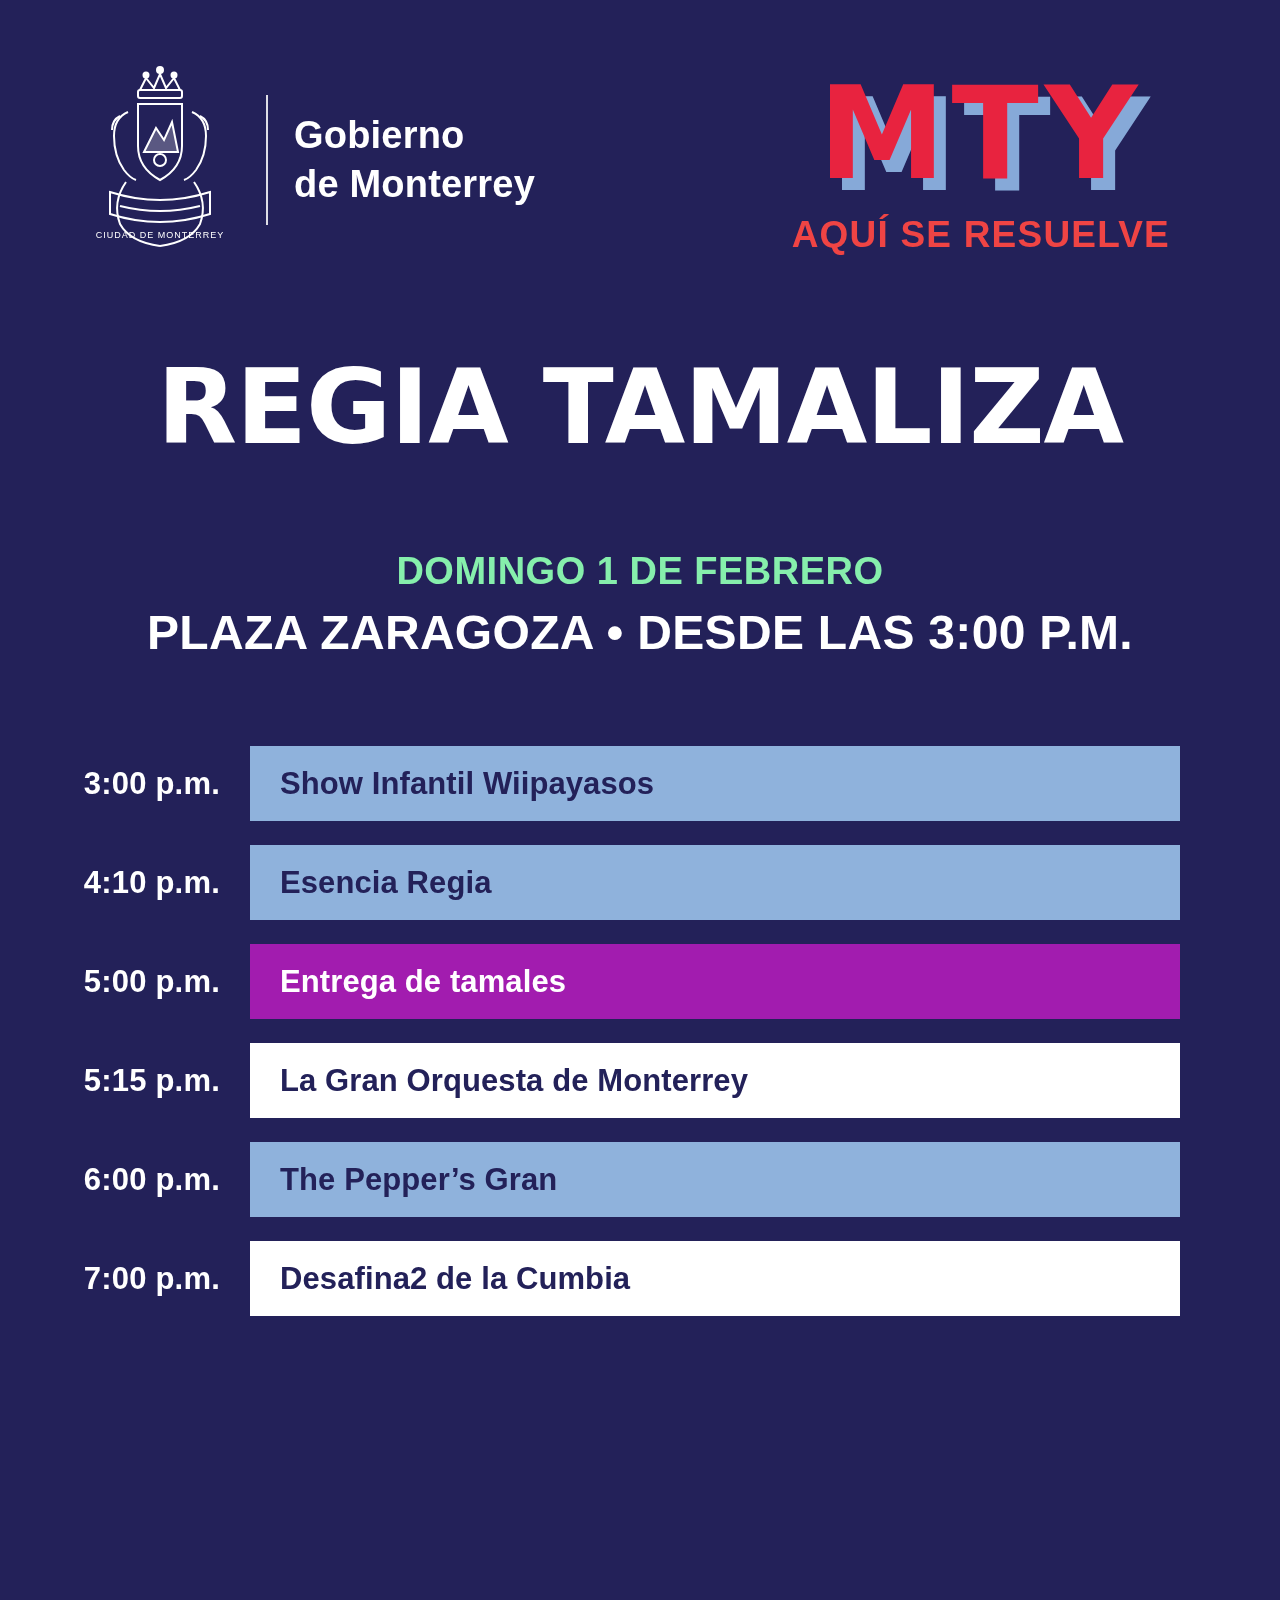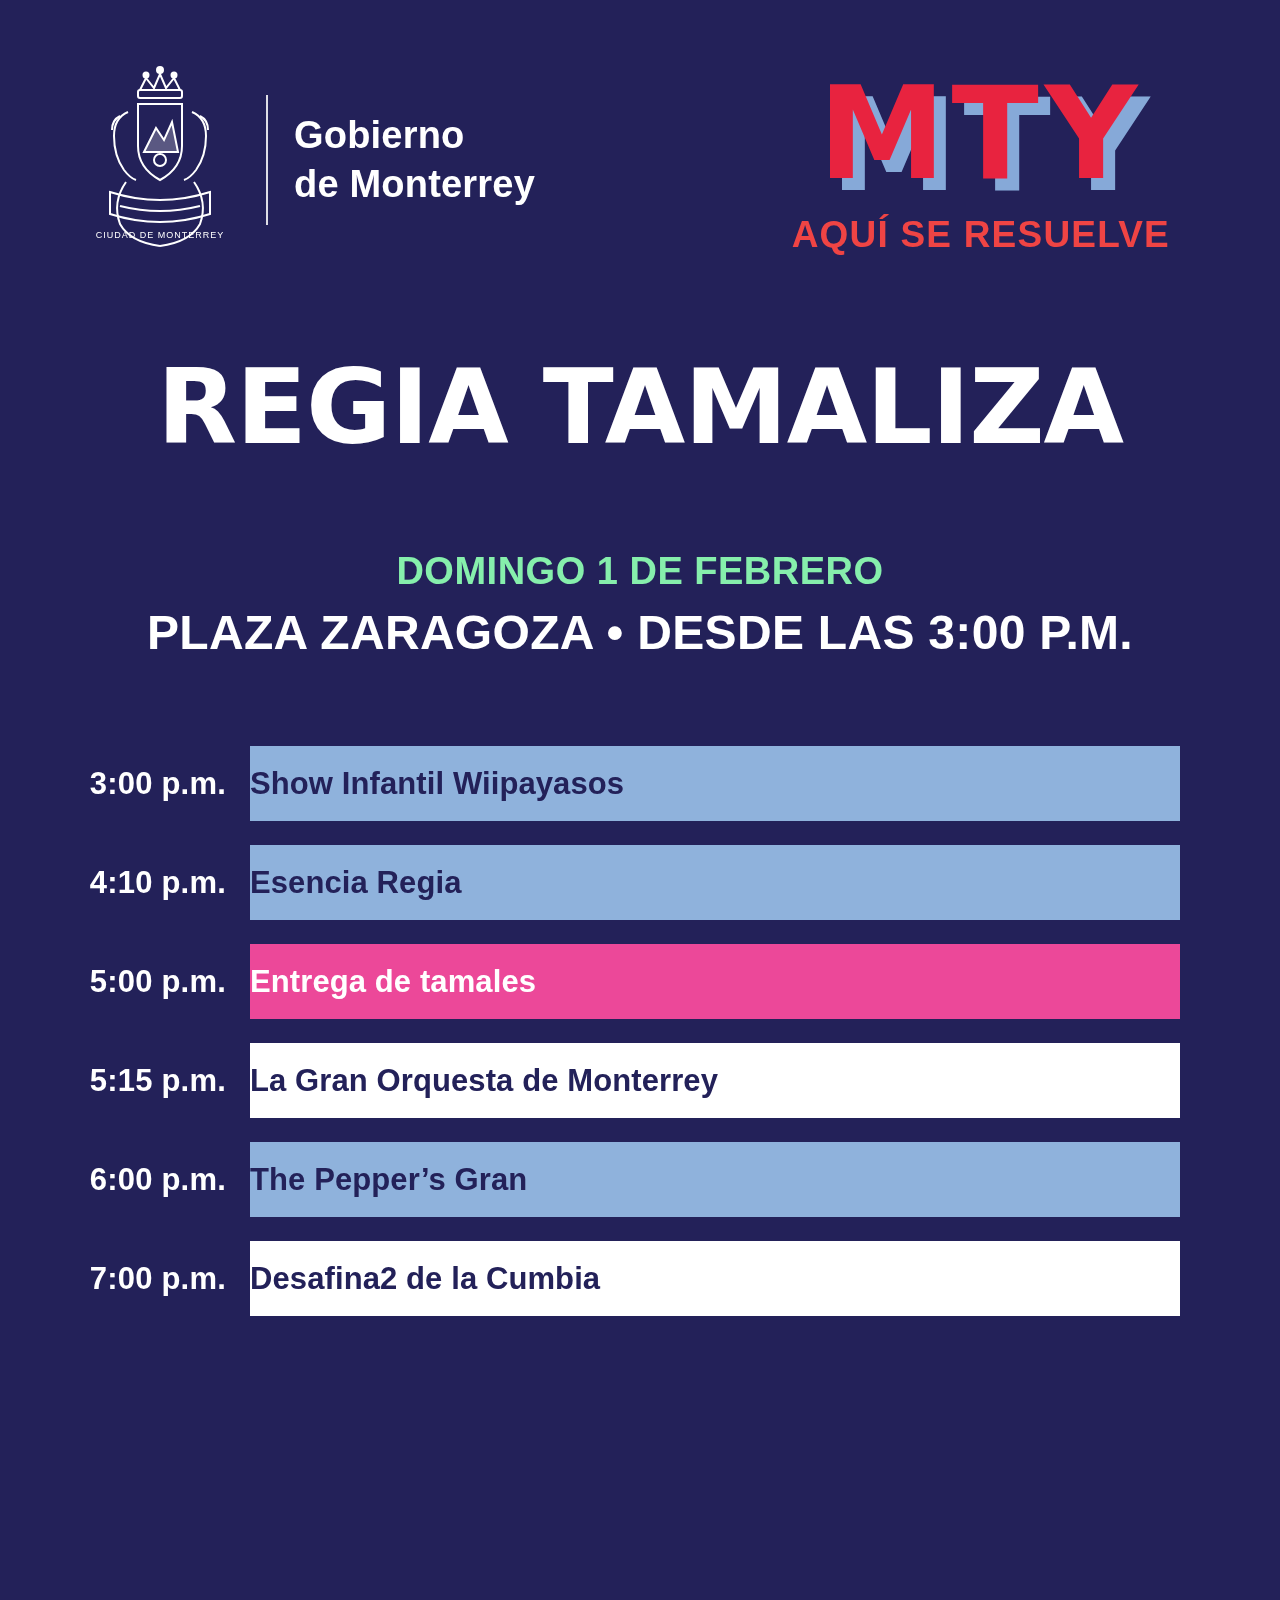--- a/index.html
+++ b/index.html
@@ -141,37 +141,38 @@
     margin-bottom: 24px;
   }
 
   .row-time {
     width: 180px;
     flex: 0 0 180px;
     color: #ffffff;
     font-size: 31px;
     font-weight: bold;
     text-align: right;
-    padding-right: 24px;
+    padding-right: 30px;
     letter-spacing: 0.2px;
   }
 
   .row-bar {
     flex: 1 1 auto;
     height: 75px;
     display: flex;
     align-items: center;
+    padding-left: 30px;
     font-size: 31px;
     font-weight: bold;
     letter-spacing: 0.1px;
   }
 
   .bar-blue  { background: #8fb2dc; color: #232159; }
   .bar-white { background: #ffffff; color: #232159; }
-  .bar-red   { background: #ec4899; color: #ffffff; }
+  .bar-red   { background: #a21caf; color: #ffffff; }
 </style>
 </head>
 <body>
 
 <div class="poster">
 
   <div class="header">
 
     <div class="gov-block">
       <div class="crest">

